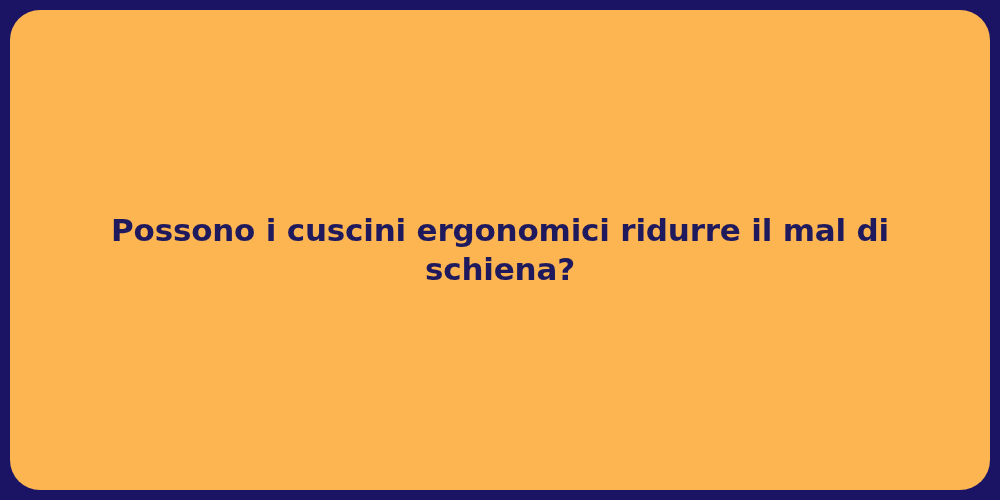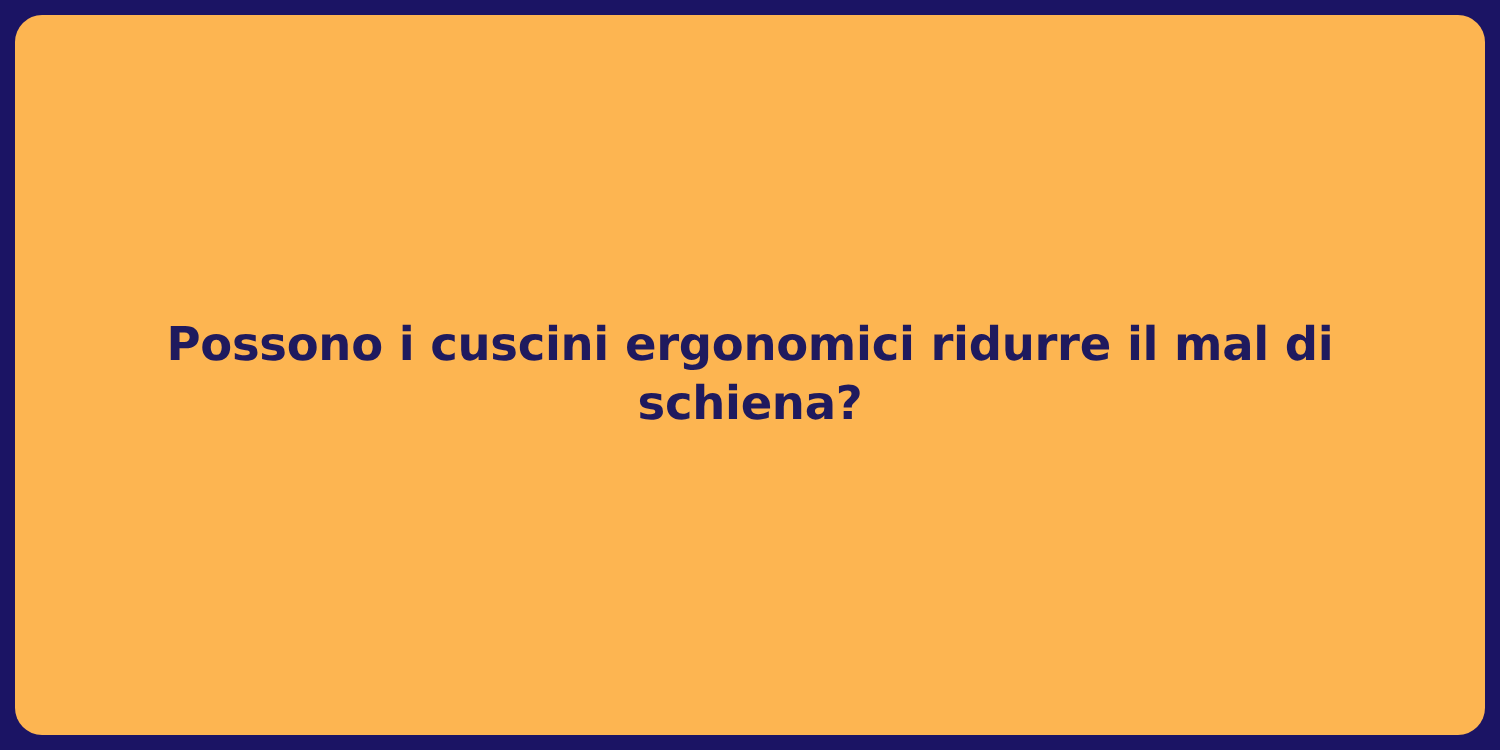--- a/index.html
+++ b/index.html
@@ -21,21 +21,21 @@
     height: 500px;
     background: #1B1464;
     padding: 10px;
   }
 
   .hero-card {
     box-sizing: border-box;
     width: 100%;
     height: 100%;
     background: #FDB551;
-    border-radius: 18px;
+    border-radius: 30px;
     display: flex;
     align-items: center;
     justify-content: center;
     text-align: center;
     padding: 0 60px;
   }
 
   .hero-title {
     margin: 0;
     font-family: "DejaVu Sans", "Liberation Sans", sans-serif;

